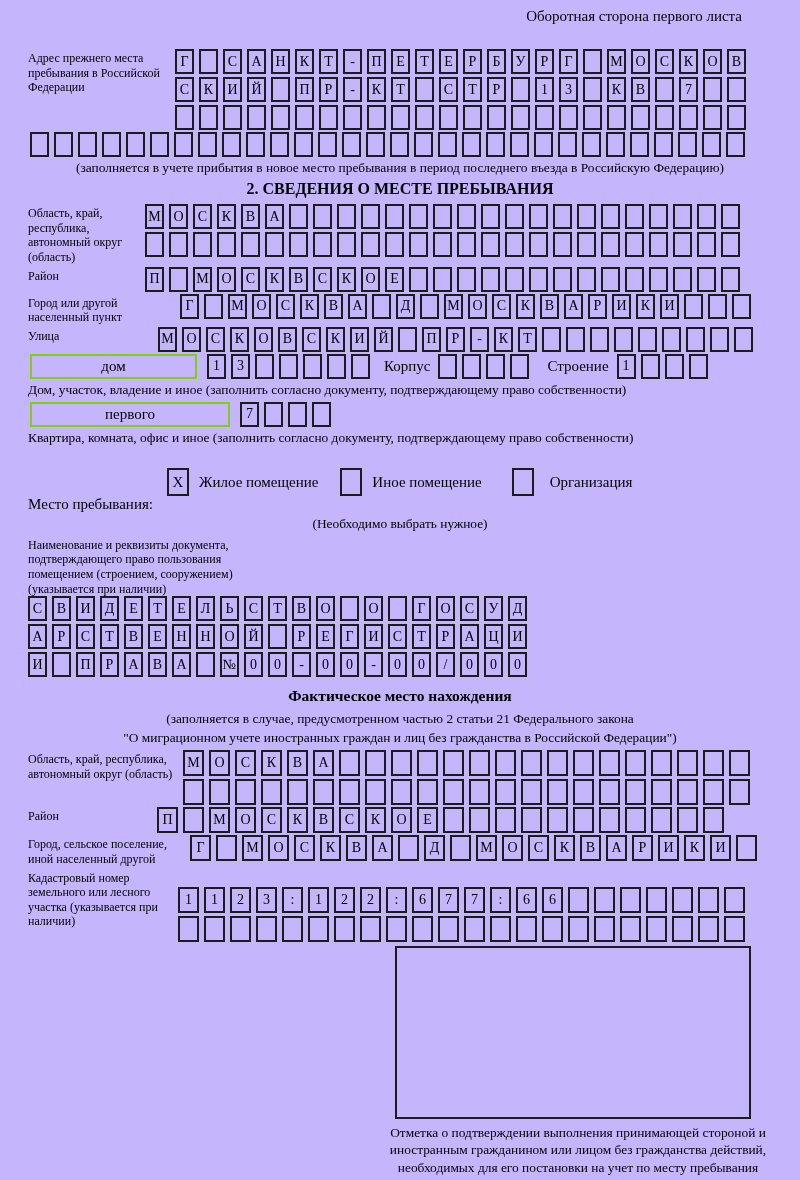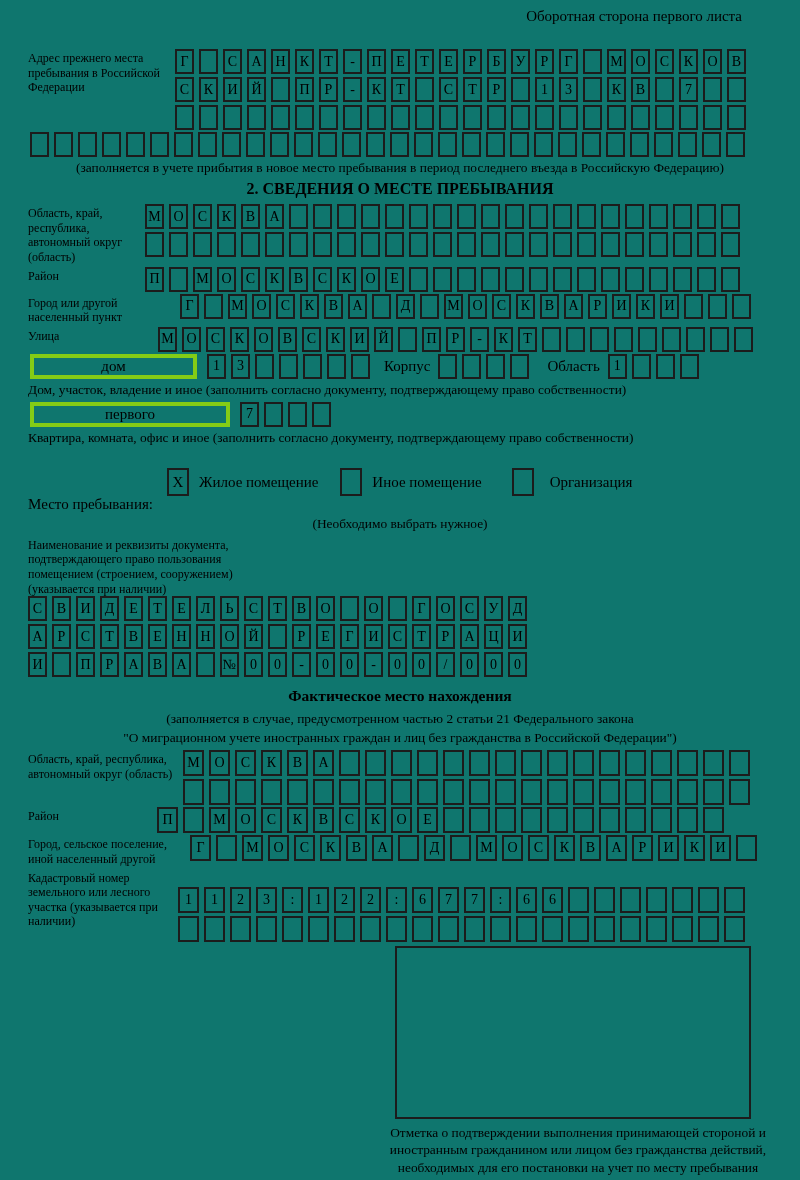--- a/index.html
+++ b/index.html
@@ -1,37 +1,37 @@
 <!DOCTYPE html>
 <html><head>
 <meta charset="utf-8">
 <style>
   * { margin:0; padding:0; box-sizing:border-box; }
   html,body { background:#ffffff; }
   .page {
-    width:800px; height:1180px; background:#0f766e; color:#000;
+    width:800px; height:1180px; background:#c4b5fd; color:#000;
     font-family:"Liberation Serif","DejaVu Serif",serif;
     padding:8px 28px 0 28px; overflow:hidden; position:relative;
   }
   .hdr-note { text-align:right; padding-right:30px; font-size:15px; margin-bottom:24px; }
   .line { display:flex; align-items:flex-start; }
   .lbl { font-size:12px; line-height:1.22; padding-top:2px; }
   .rows { display:flex; flex-direction:column; gap:3px; }
   .cells { display:flex; gap:5px; }
   .cell {
     display:inline-flex; width:19px; height:25px; border:2px solid #1c1c1c;
     align-items:center; justify-content:center;
     font-size:14px; font-family:"Liberation Serif","DejaVu Serif",serif; flex:0 0 auto;
   }
   .cells.w .cell { width:21px; height:26px; }
   .note { font-size:13.4px; text-align:center; margin:3px 0 4px 0; }
   .sec-title { font-size:16px; font-weight:bold; text-align:center; margin:4px 0 6px 0; }
   .sub-title { font-size:15.5px; font-weight:bold; text-align:center; margin:10px 0 6px 0; }
   .labelbox {
-    border:4px solid #84cc16; height:25px; display:inline-flex;
+    border:2px solid #84cc16; height:25px; display:inline-flex;
     align-items:center; justify-content:center; font-size:15px; flex:0 0 auto;
   }
   .inline-lbl { font-size:15px; padding-top:3px; flex:0 0 auto; }
   .chk {
     display:inline-flex; width:22px; height:28px; border:2px solid #1c1c1c;
     align-items:center; justify-content:center; font-size:15px; flex:0 0 auto;
   }
   .stay-line { display:flex; align-items:center; margin:6px 0 2px 0; }
   .stamp-box { border:2px solid #1c1c1c; width:356px; height:173px; margin-left:367px; margin-top:4px; }
   .stamp-note { width:404px; margin-left:348px; font-size:13.4px; text-align:center; line-height:1.32; margin-top:5px; }
@@ -326,21 +326,21 @@
         <span class="cell"></span>
         <span class="cell"></span>
       </div>
     <div class="inline-lbl" style="margin-left:14px; padding-top:0;">Корпус</div>
     <div class="cells" style="margin-left:8px;">
         <span class="cell"></span>
         <span class="cell"></span>
         <span class="cell"></span>
         <span class="cell"></span>
       </div>
-    <div class="inline-lbl" style="margin-left:18px; padding-top:0;">Область</div>
+    <div class="inline-lbl" style="margin-left:18px; padding-top:0;">Строение</div>
     <div class="cells" style="margin-left:8px;">
         <span class="cell">1</span>
         <span class="cell"></span>
         <span class="cell"></span>
         <span class="cell"></span>
       </div>
   </div>
   <div class="note" style="text-align:left;">Дом, участок, владение и иное (заполнить согласно документу, подтверждающему право собственности)</div>
 
   <div class="line mb2" style="margin-left:2px; align-items:center;">

